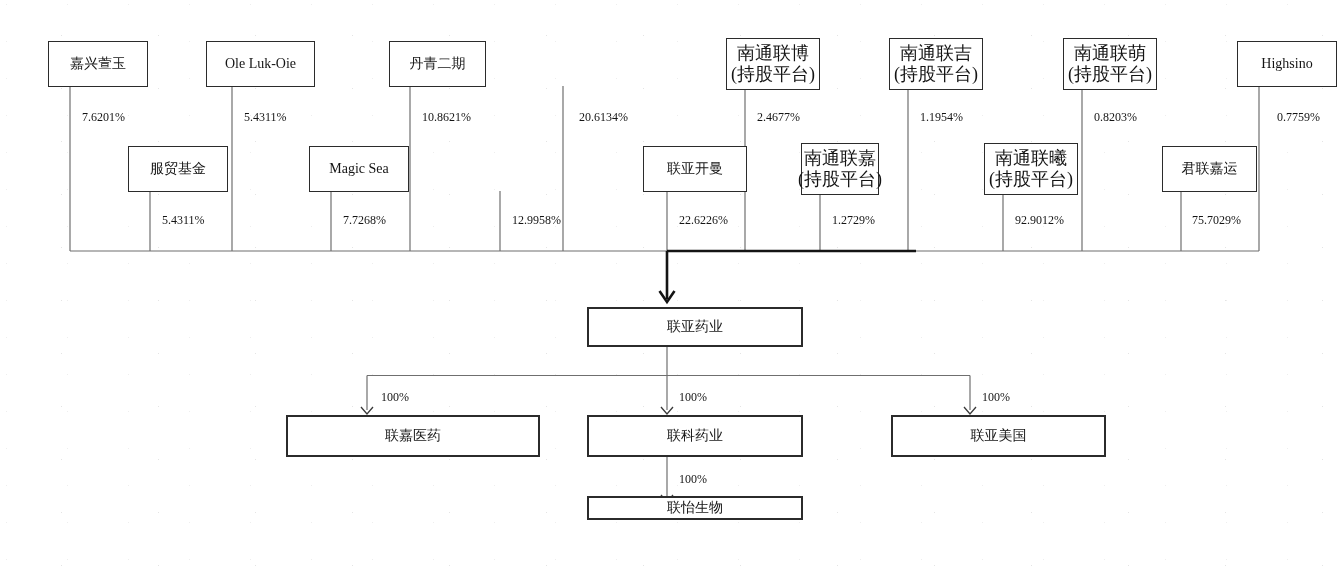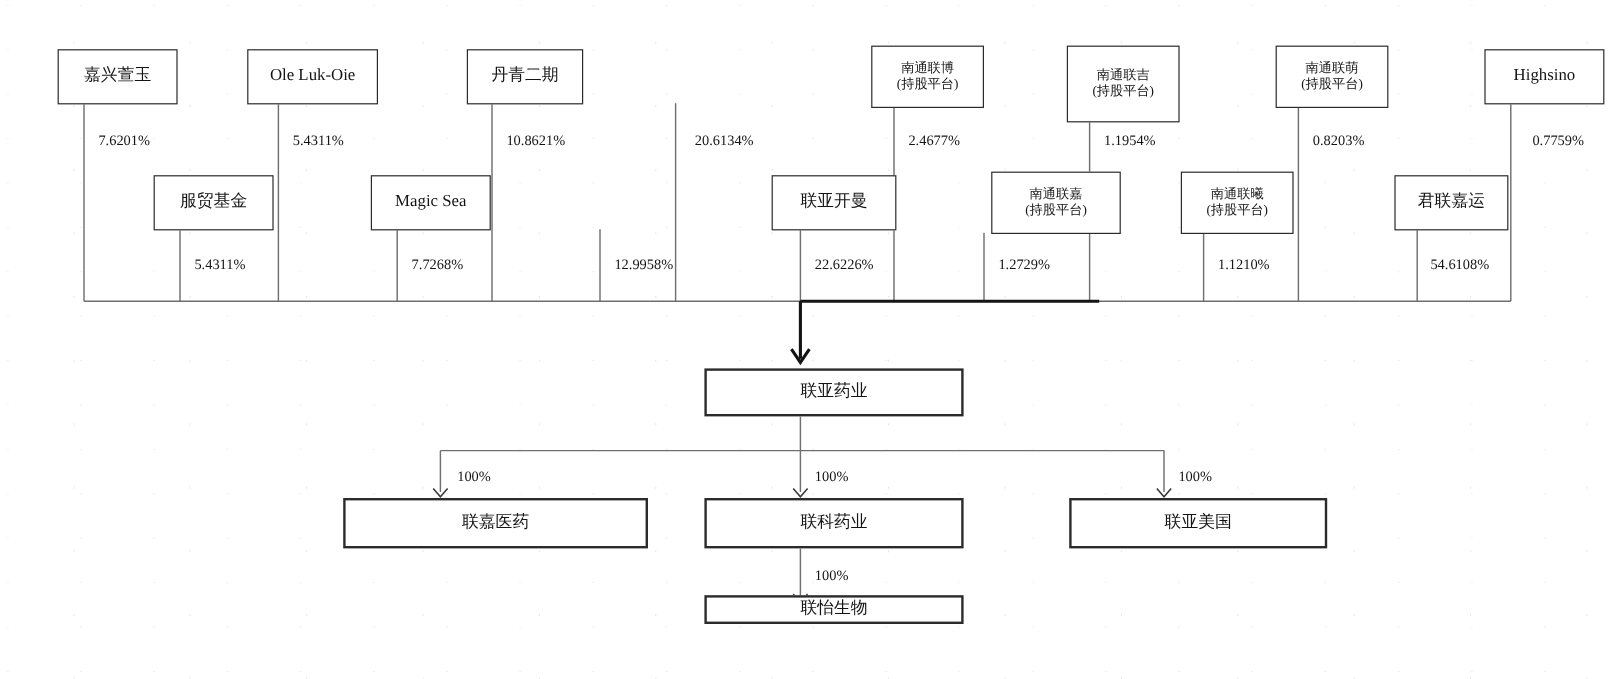--- a/index.html
+++ b/index.html
@@ -12,21 +12,21 @@
     background-size:97px 53px, 61px 37px;
     background-position:13px 9px, 37px 23px;
   }
   svg.wires{position:absolute;left:0;top:0;z-index:0;}
   .node{
     position:absolute;z-index:1;box-sizing:border-box;background:#ffffff;
     border:1.5px solid #2b2b2b;display:flex;flex-direction:column;
     align-items:center;justify-content:center;text-align:center;margin-left:28px;
   }
   .node .lbl{font-size:14px;line-height:1.15;white-space:nowrap;}
-  .node.twoline .lbl{font-size:11px;}
+  .node.twoline .lbl{font-size:18px;}
   .node.heavy{border-width:2px;}
   .pct{
     position:absolute;z-index:1;font-size:12px;line-height:14px;white-space:nowrap;
   }
 </style>
 </head>
 <body>
 
 <div class="canvas">
 
@@ -79,21 +79,21 @@
   <div class="node" style="left:178px;top:41px;width:109px;height:46px">
     <span class="lbl">Ole Luk-Oie</span>
   </div>
   <div class="node" style="left:361px;top:41px;width:97px;height:46px">
     <span class="lbl">丹青二期</span>
   </div>
   <div class="node twoline" style="left:698px;top:38px;width:94px;height:52px">
     <span class="lbl">南通联博</span>
     <span class="lbl">(持股平台)</span>
   </div>
-  <div class="node twoline" style="left:861px;top:38px;width:94px;height:64px">
+  <div class="node twoline" style="left:861px;top:38px;width:94px;height:52px">
     <span class="lbl">南通联吉</span>
     <span class="lbl">(持股平台)</span>
   </div>
   <div class="node twoline" style="left:1035px;top:38px;width:94px;height:52px">
     <span class="lbl">南通联萌</span>
     <span class="lbl">(持股平台)</span>
   </div>
   <div class="node" style="left:1209px;top:41px;width:100px;height:46px">
     <span class="lbl">Highsino</span>
   </div>
@@ -109,39 +109,39 @@
 
   <div class="node" style="left:100px;top:146px;width:100px;height:46px">
     <span class="lbl">服贸基金</span>
   </div>
   <div class="node" style="left:281px;top:146px;width:100px;height:46px">
     <span class="lbl">Magic Sea</span>
   </div>
   <div class="node" style="left:615px;top:146px;width:104px;height:46px">
     <span class="lbl">联亚开曼</span>
   </div>
-  <div class="node twoline" style="left:798px;top:143px;width:108px;height:52px">
+  <div class="node twoline" style="left:773px;top:143px;width:78px;height:52px">
     <span class="lbl">南通联嘉</span>
     <span class="lbl">(持股平台)</span>
   </div>
   <div class="node twoline" style="left:956px;top:143px;width:94px;height:52px">
     <span class="lbl">南通联曦</span>
     <span class="lbl">(持股平台)</span>
   </div>
   <div class="node" style="left:1134px;top:146px;width:95px;height:46px">
     <span class="lbl">君联嘉运</span>
   </div>
 
   <div class="pct" style="left:162px;top:213px">5.4311%</div>
   <div class="pct" style="left:343px;top:213px">7.7268%</div>
   <div class="pct" style="left:512px;top:213px">12.9958%</div>
   <div class="pct" style="left:679px;top:213px">22.6226%</div>
   <div class="pct" style="left:832px;top:213px">1.2729%</div>
-  <div class="pct" style="left:1015px;top:213px">1.1210%</div>
-  <div class="pct" style="left:1192px;top:213px">54.6108%</div>
+  <div class="pct" style="left:1015px;top:213px">92.9012%</div>
+  <div class="pct" style="left:1192px;top:213px">75.7029%</div>
 
   <div class="node heavy" style="left:559px;top:307px;width:216px;height:40px">
     <span class="lbl">联亚药业</span>
   </div>
 
   <div class="pct" style="left:381px;top:390px">100%</div>
   <div class="pct" style="left:679px;top:390px">100%</div>
   <div class="pct" style="left:982px;top:390px">100%</div>
 
   <div class="node heavy" style="left:258px;top:415px;width:254px;height:42px">

